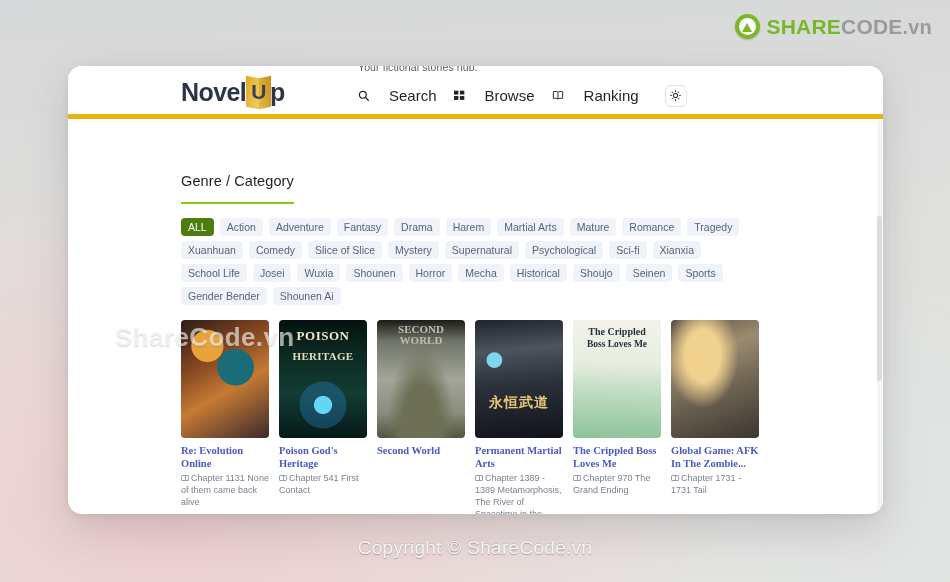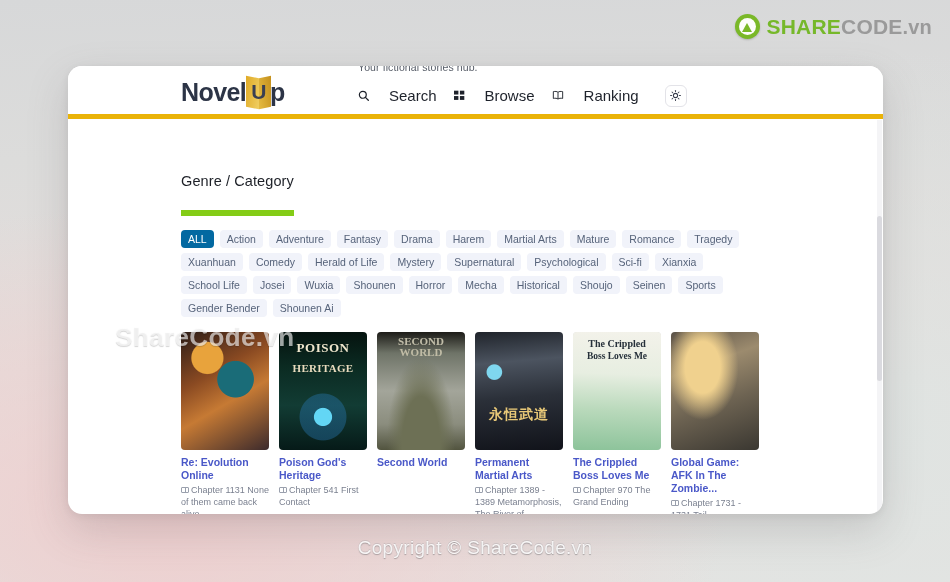--- a/index.html
+++ b/index.html
@@ -172,22 +172,22 @@
   .content {
     padding: 18px 0 0 113px;
     height: 395px;
     overflow: hidden;
     position: relative;
   }
   .section-title {
     font-size: 14.5px;
     color: #1d2027;
     display: inline-block;
-    padding-bottom: 21px;
-    border-bottom: 6px solid #84cc16;
+    padding-bottom: 13px;
+    border-bottom: 2px solid #84cc16;
     margin-bottom: 14px;
     letter-spacing: .1px;
     margin-top: 36px;
   }
 
   .taglist {
     display: flex;
     flex-wrap: wrap;
     gap: 5px 6px;
     width: 578px;
@@ -197,21 +197,21 @@
     font-size: 10.5px;
     color: #56637a;
     background: #f1f3fa;
     border-radius: 4px;
     padding: 3.5px 7px 4px;
     line-height: 1;
     white-space: nowrap;
     cursor: pointer;
   }
   .tag.active {
-    background: #0369a1;
+    background: #4d7c0f;
     color: #ffffff;
   }
 
   
   .grid {
     display: grid;
     grid-template-columns: repeat(6, 88px);
     column-gap: 10px;
     row-gap: 12px;
     width: 590px;
@@ -226,20 +226,21 @@
     background: #ddd;
   }
   .thumb .art { position: absolute; inset: 0; }
   .card-title {
     margin-top: 6px;
     font-size: 10.5px;
     line-height: 1.25;
     color: #4a58c8;
     font-weight: bold;
     cursor: pointer;
+    font-family: Liberation Serif, serif;
   }
   .card-chapter {
     margin-top: 3px;
     font-size: 9px;
     line-height: 1.33;
     color: #7b8190;
   }
   .card-chapter .bicon {
     display: inline-block;
     width: 8px; height: 6px;
@@ -447,21 +448,21 @@
         <div class="tag">Adventure</div>
         <div class="tag">Fantasy</div>
         <div class="tag">Drama</div>
         <div class="tag">Harem</div>
         <div class="tag">Martial Arts</div>
         <div class="tag">Mature</div>
         <div class="tag">Romance</div>
         <div class="tag">Tragedy</div>
         <div class="tag">Xuanhuan</div>
         <div class="tag">Comedy</div>
-        <div class="tag">Herald of Life</div>
+        <div class="tag">Slice of Slice</div>
         <div class="tag">Mystery</div>
         <div class="tag">Supernatural</div>
         <div class="tag">Psychological</div>
         <div class="tag">Sci-fi</div>
         <div class="tag">Xianxia</div>
         <div class="tag">School Life</div>
         <div class="tag">Josei</div>
         <div class="tag">Wuxia</div>
         <div class="tag">Shounen</div>
         <div class="tag">Horror</div>

